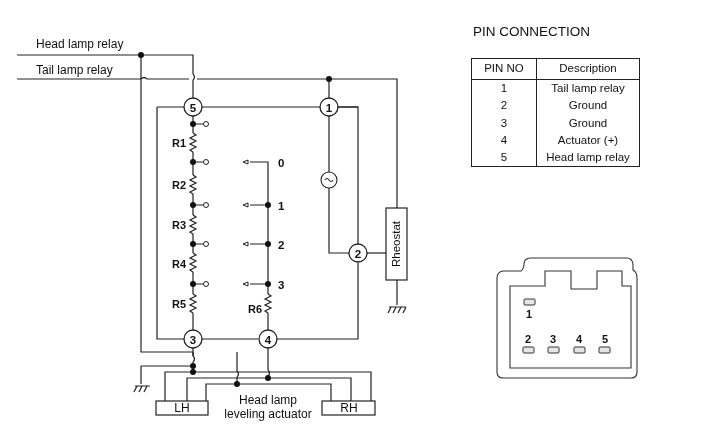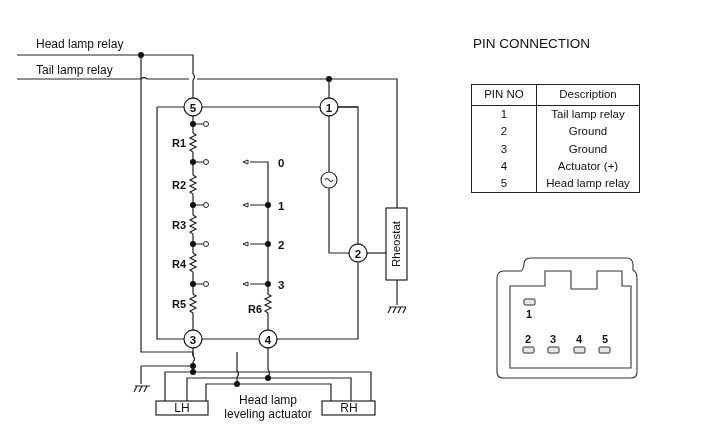--- a/index.html
+++ b/index.html
@@ -1,23 +1,23 @@
 <!DOCTYPE html>
 <html><head>
   <meta charset="utf-8">
   <style>
     html, body { margin: 0; padding: 0; background: #ffffff; }
     body { width: 724px; height: 437px; position: relative; overflow: hidden; font-family: "Liberation Sans", sans-serif; }
     #diagram { position: absolute; left: 0; top: 0; }
     .lbl { font-family: "Liberation Sans", sans-serif; fill: #111; }
     .lbl-b { font-family: "Liberation Sans", sans-serif; font-weight: bold; fill: #111; }
-    .pin-title { position: absolute; left: 473px; top: 36px; font-size: 13.5px; color: #111; }
+    .pin-title { position: absolute; left: 473px; top: 24px; font-size: 13.5px; color: #111; }
     table.pins { position: absolute; left: 471px; top: 58px; border-collapse: collapse; font-size: 11.5px; color: #111; }
     table.pins th, table.pins td { font-weight: normal; text-align: center; padding: 0 6px; line-height: 17.3px; }
-    table.pins { border: 1.2px solid #222; margin-top: 26px; }
+    table.pins { border: 1.2px solid #222; }
     table.pins th { border-bottom: 1px solid #222; height: 20px; }
     table.pins th.c1, table.pins td.c1 { width: 52px; border-right: 1px solid #222; }
     table.pins th.c2, table.pins td.c2 { width: 90px; text-align: center; }
   </style>
 </head>
 <body>
 
 <svg id="diagram" width="724" height="437" viewBox="0 0 724 437" xmlns="http://www.w3.org/2000/svg">
   <g stroke="#222" stroke-width="1.2" fill="none">
 

